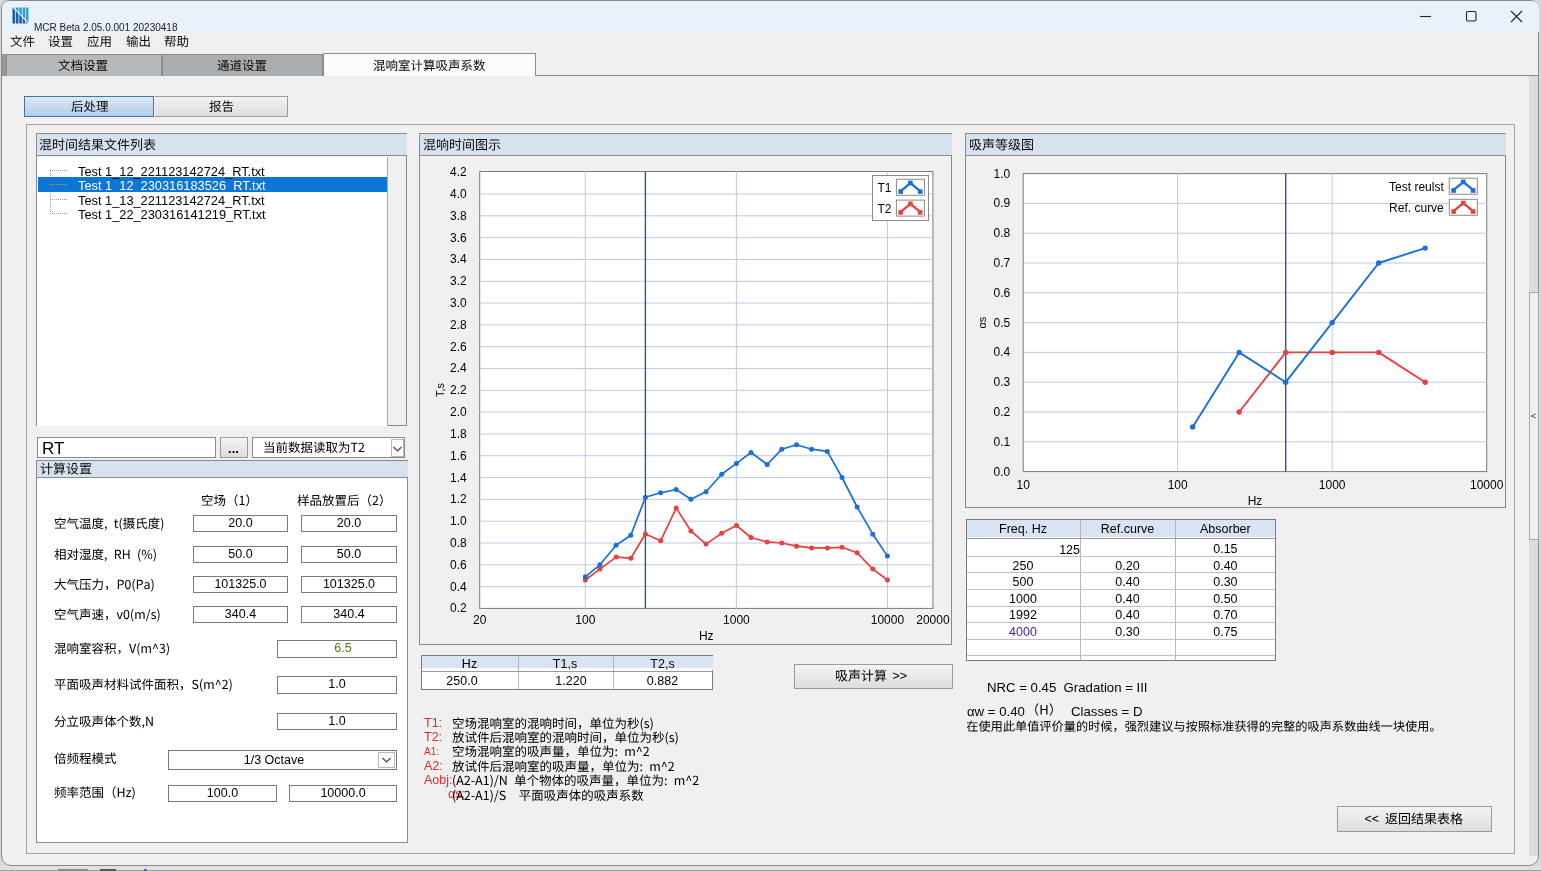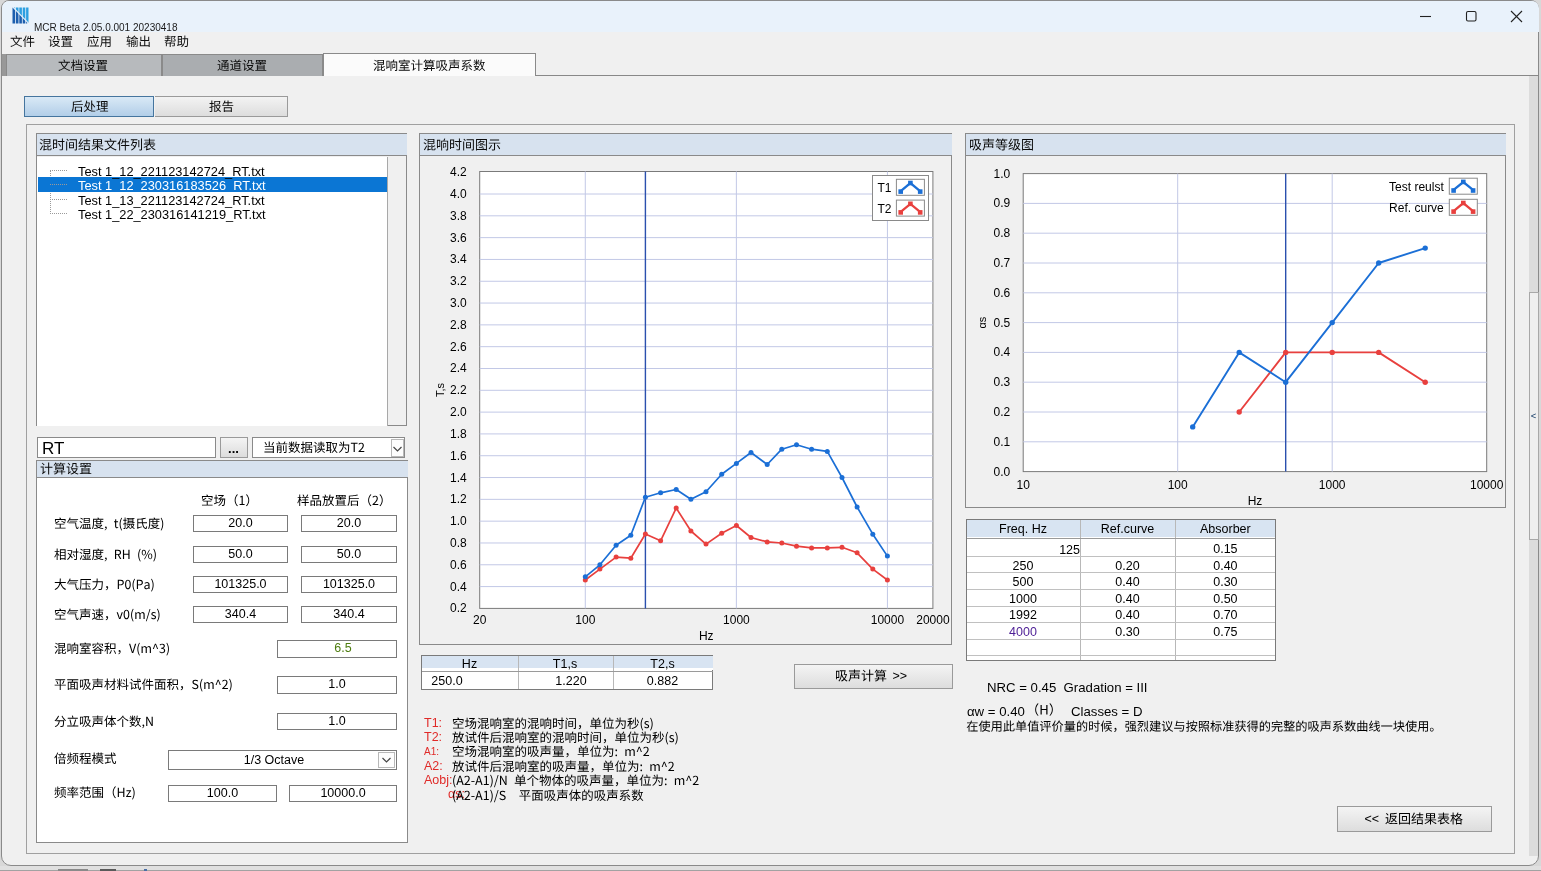--- a/index.html
+++ b/index.html
@@ -626,21 +626,21 @@
       <rect x="498.9" y="54.1" width="4.6" height="4.6" fill="#e8403e"></rect>
     </svg>
     <div style="position:absolute;left:421.0px;top:654.5px;width:292.0px;height:35.0px;border:1px solid #7a7a7a;background:#fff;"></div>
     <div style="position:absolute;left:422.0px;top:655.5px;width:291.0px;height:13.5px;background:#d8e4f2;border-bottom:1px solid #fff;box-shadow:0 1px 0 #fff;"></div>
     <div style="position:absolute;left:517.5px;top:655.5px;width:0.0px;height:33.0px;border-left:1px solid #b8b8b8;"></div>
     <div style="position:absolute;left:612.5px;top:655.5px;width:0.0px;height:33.0px;border-left:1px solid #b8b8b8;"></div>
     <div style="position:absolute;left:421.5px;top:656.5px;width:96.0px;font-size:12.5px;line-height:15.5px;color:#000;white-space:pre;text-align:center;">Hz</div>
     <div style="position:absolute;left:517.5px;top:656.5px;width:95.0px;font-size:12.5px;line-height:15.5px;color:#000;white-space:pre;text-align:center;">T1,s</div>
     <div style="position:absolute;left:612.5px;top:656.5px;width:100.0px;font-size:12.5px;line-height:15.5px;color:#000;white-space:pre;text-align:center;">T2,s</div>
     <div style="position:absolute;left:422.0px;top:669.5px;width:291.0px;height:0.0px;border-top:1px solid #9a9a9a;margin-top:1px;"></div>
-    <div style="position:absolute;left:399px;top:673.5px;width:96.0px;font-size:12.5px;line-height:15.5px;color:#000;white-space:pre;text-align:center;">250.0</div>
+    <div style="position:absolute;left:414px;top:673.5px;width:96.0px;font-size:12.5px;line-height:15.5px;color:#000;white-space:pre;text-align:center;">250.0</div>
     <div style="position:absolute;left:517.5px;top:673.5px;width:107px;font-size:12.5px;line-height:15.5px;color:#000;white-space:pre;text-align:center;">1.220</div>
     <div style="position:absolute;left:612.5px;top:673.5px;width:100.0px;font-size:12.5px;line-height:15.5px;color:#000;white-space:pre;text-align:center;">0.882</div>
     <div style="position:absolute;left:794.0px;top:664.0px;width:159.0px;height:25.0px;background:linear-gradient(#f4f4f4,#dddddd);border:1px solid #9a9a9a;"></div>
     <div style="position:absolute;left:834.5px;top:668.7px;">
       <svg width="52.0" height="13.0" viewBox="0 -880 4000 1000" style="fill:#000;overflow:visible;display:block">
         <use href="#g18" x="0"></use>
         <use href="#g19" x="1000"></use>
         <use href="#g16" x="2000"></use>
         <use href="#g17" x="3000"></use>
       </svg>

